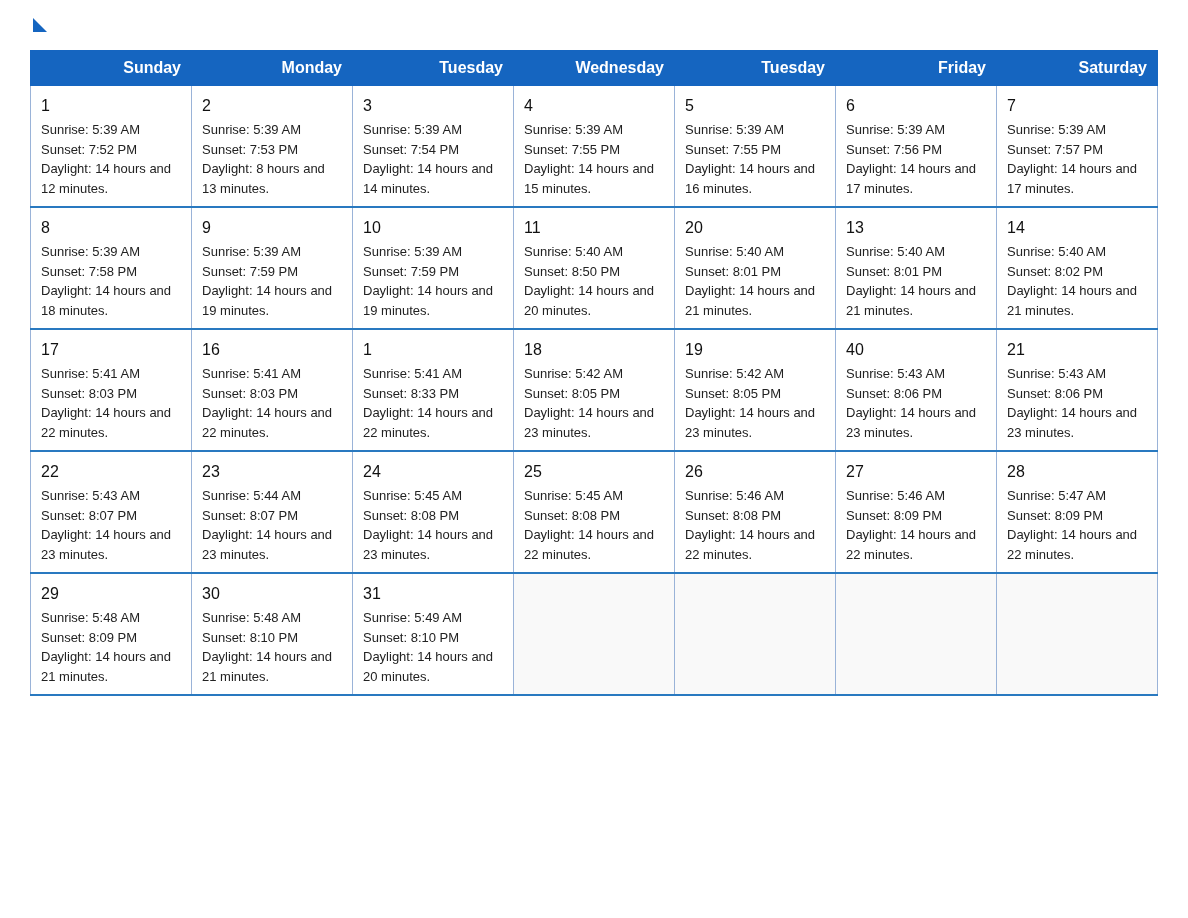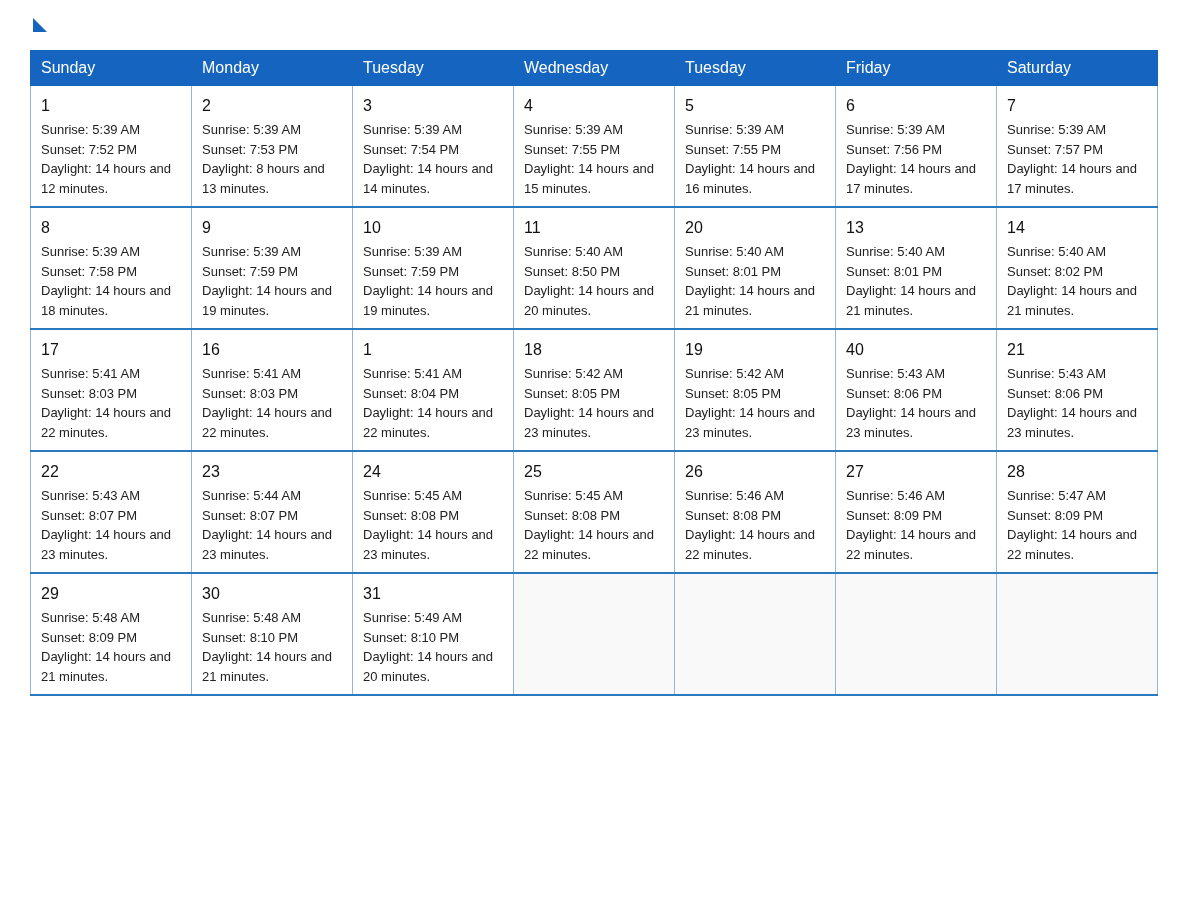--- a/index.html
+++ b/index.html
@@ -64,23 +64,23 @@
     }
     table {
       width: 100%;
       border-collapse: collapse;
       table-layout: fixed;
     }
     thead tr th {
       background: #1565c0;
       color: #fff;
       font-size: 16px;
-      font-weight: normal;
+      font-weight: bold;
       padding: 8px 10px;
-      text-align: left;
+      text-align: right;
       border: 1px solid #1565c0;
     }
     tbody tr td {
       border: 1px solid #9ab3d8;
       vertical-align: top;
       padding: 8px 10px;
       font-size: 13px;
       line-height: 1.5;
       color: #222;
       height: 110px;
@@ -226,21 +226,21 @@
       </td>
         <td>
         <span class="day-num">16</span>
         <span>Sunrise: 5:41 AM</span><br>
         <span>Sunset: 8:03 PM</span><br>
         <span>Daylight: 14 hours and 22 minutes.</span>
       </td>
         <td>
         <span class="day-num">1</span>
         <span>Sunrise: 5:41 AM</span><br>
-        <span>Sunset: 8:04 PM</span><br>
+        <span>Sunset: 8:33 PM</span><br>
         <span>Daylight: 14 hours and 22 minutes.</span>
       </td>
         <td>
         <span class="day-num">18</span>
         <span>Sunrise: 5:42 AM</span><br>
         <span>Sunset: 8:05 PM</span><br>
         <span>Daylight: 14 hours and 23 minutes.</span>
       </td>
         <td>
         <span class="day-num">19</span>

